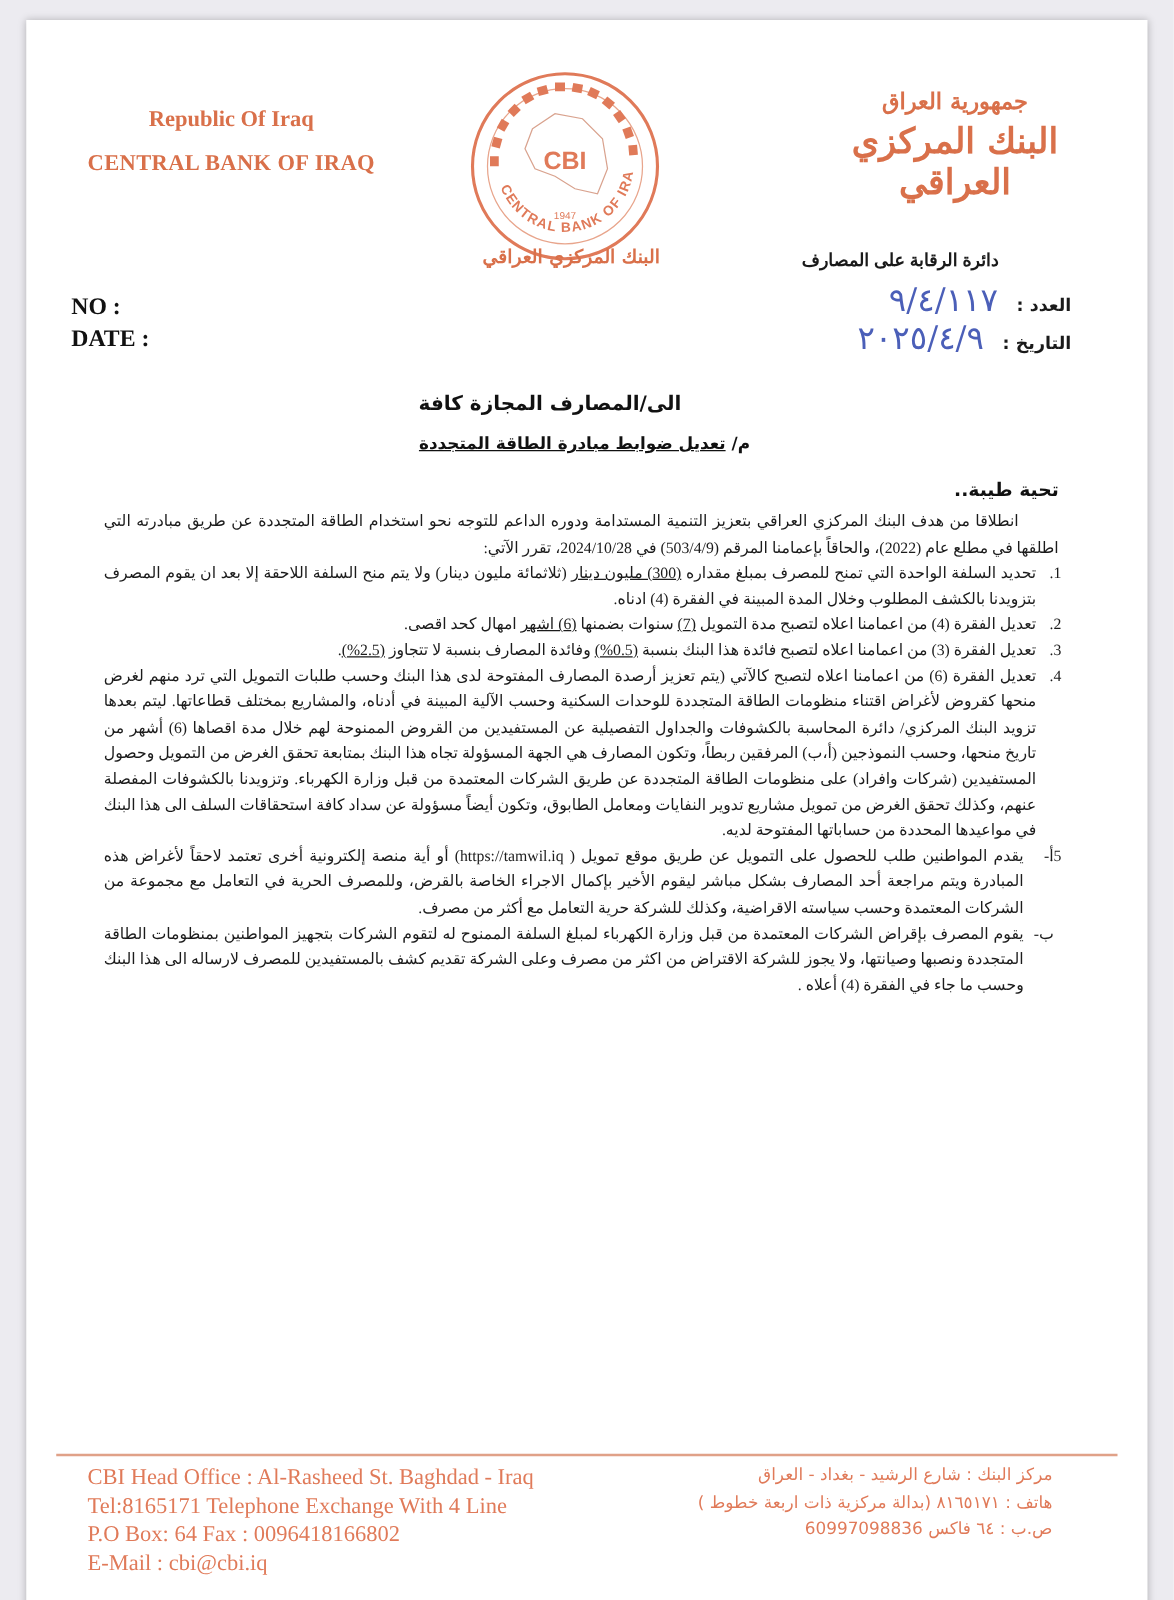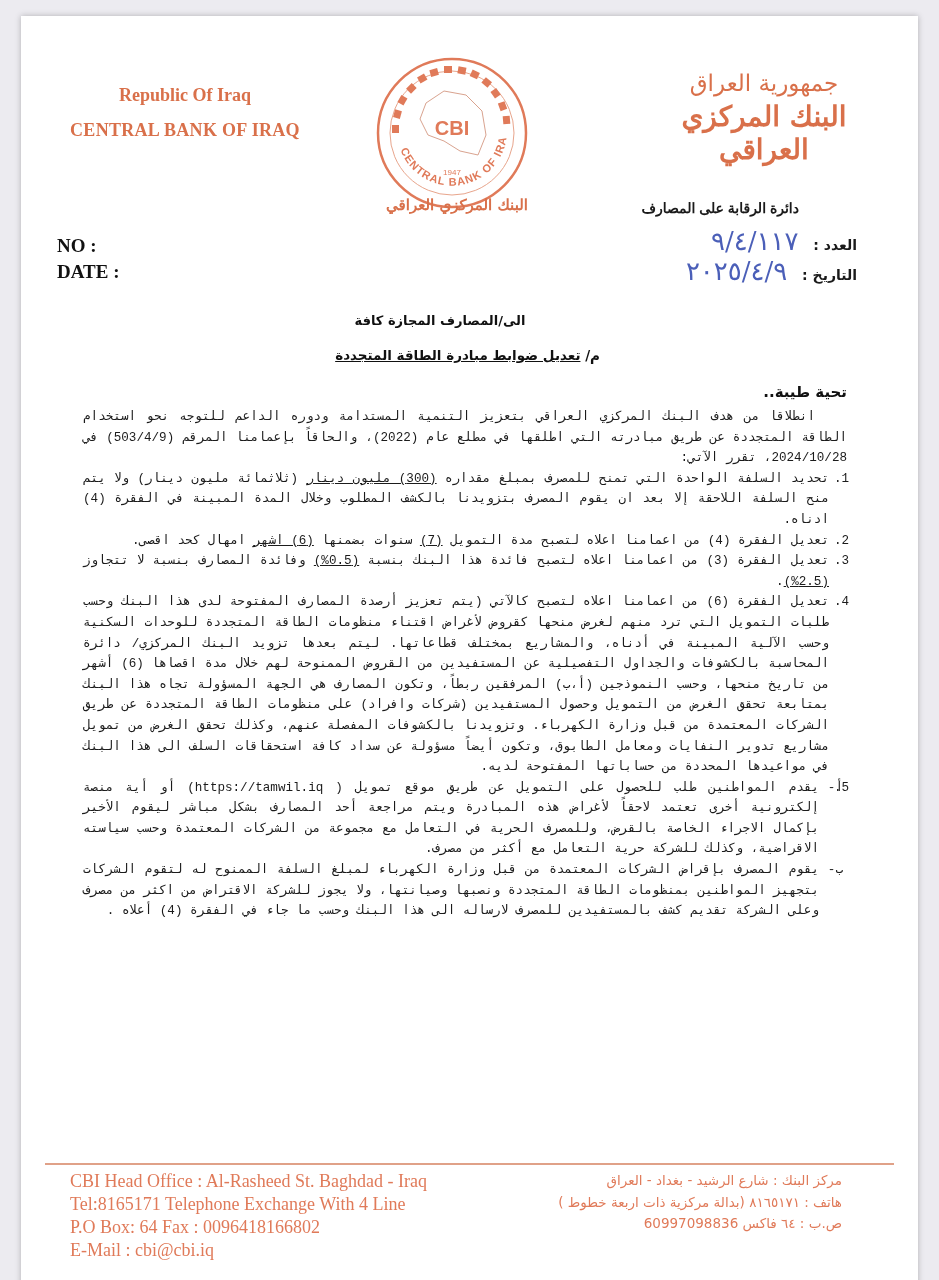--- a/index.html
+++ b/index.html
@@ -17,21 +17,21 @@
     .hdr-en {
       position: absolute; left: 35px; top: 85px; width: 300px; text-align: center;
       font-family: "Liberation Serif", serif; font-weight: bold; color: #d9704a;
     }
     .hdr-en .l1 { font-size: 18px; }
     .hdr-en .l2 { font-size: 18px; margin-top: 14px; letter-spacing: 0.3px; }
     .hdr-ar {
       position: absolute; right: 55px; top: 70px; width: 240px; text-align: center;
       direction: rtl; color: #d9704a; font-family: "DejaVu Serif", serif;
     }
-    .hdr-ar .l1 { font-size: 23px; font-weight: normal; }
+    .hdr-ar .l1 { font-size: 18px; font-weight: bold; }
     .hdr-ar .l2 { font-size: 28px; font-weight: bold; margin-top: 4px; }
     .logo { position: absolute; left: 374px; top: 55px; width: 156px; height: 156px; }
     .logo-caption {
       position: absolute; left: 372px; top: 196px; width: 170px; text-align: center;
       direction: rtl; color: #d9704a; font-size: 15px; font-weight: bold;
     }
     .dept {
       position: absolute; right: 140px; top: 200px; direction: rtl;
       font-size: 14px; font-weight: bold; color: #1a1a1a; font-family: Liberation Sans, sans-serif;
     }
@@ -40,35 +40,35 @@
       font-family: "DejaVu Sans", sans-serif; font-size: 14px; font-weight: bold; color: #1a1a1a;
       line-height: 26px;
     }
     .refno .hand { color: #4b5fb8; font-weight: normal; font-size: 26px; font-family: "DejaVu Serif", serif; margin-right: 10px; letter-spacing: 2px; }
     .no-date {
       position: absolute; left: 57px; top: 233px;
       font-family: "Liberation Serif", serif; font-weight: bold; font-size: 19px; color: #111; line-height: 26px;
     }
     .to-line {
       position: absolute; left: 300px; width: 280px; top: 313px; text-align: center;
-      direction: rtl; font-family: "DejaVu Sans", sans-serif; font-weight: bold; font-size: 13px; color: #111;
+      direction: rtl; font-family: "DejaVu Sans", sans-serif; font-weight: bold; font-size: 16px; color: #111;
     }
     .subject {
       position: absolute; left: 320px; width: 280px; top: 347px; 
       direction: rtl; font-family: "DejaVu Sans", sans-serif; font-weight: bold; font-size: 13.5px; color: #111;
     }
     .subject .u { text-decoration: underline; }
     .greeting {
       position: absolute; right: 92px; top: 383px; direction: rtl;
       font-family: "DejaVu Sans", sans-serif; font-weight: bold; font-size: 15px; color: #111;
     }
     .body {
       position: absolute; left: 83px; right: 92px; top: 407px;
       direction: rtl; text-align: justify;
-      font-family: Liberation Mono, monospace; font-size: 12.6px; line-height: 20.6px; color: #1b1b1b;
+      font-family: Liberation Serif, serif; font-size: 12.6px; line-height: 20.6px; color: #1b1b1b;
     }
     .body p { margin: 0; }
     .body .intro { text-indent: 32px; }
     .body ol { margin: 0; padding: 0 18px 0 0; list-style: none; }
     .body li { position: relative; }
     .body li .num { position: absolute; right: -20px; top: 0; }
     .body .sub { padding-right: 28px; position: relative; }
     .body .sub .mark { position: absolute; right: 4px; top: 0; }
     .u { text-decoration: underline; }
     .ltr { direction: ltr; unicode-bidi: embed; }

